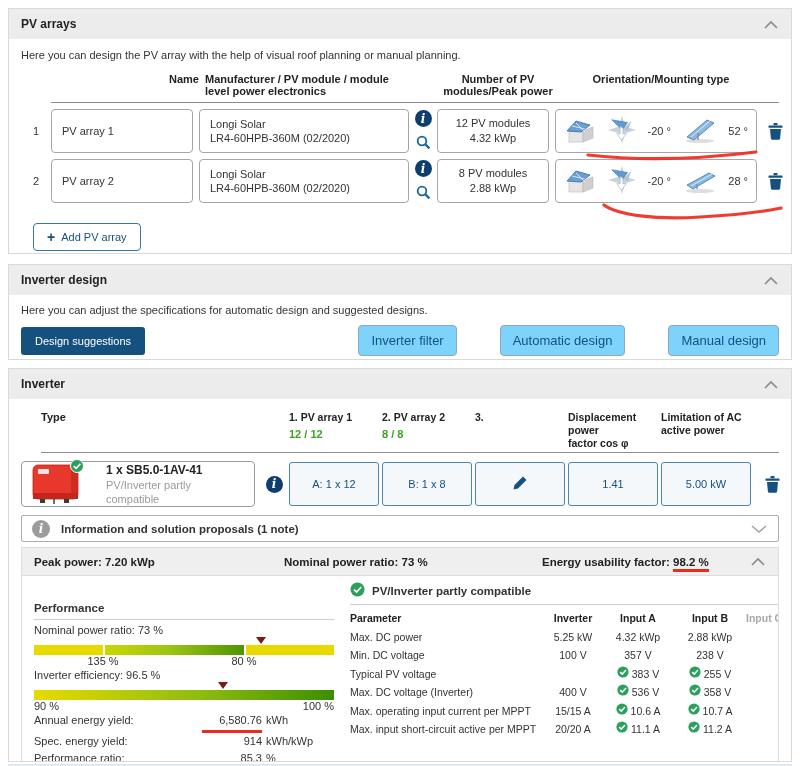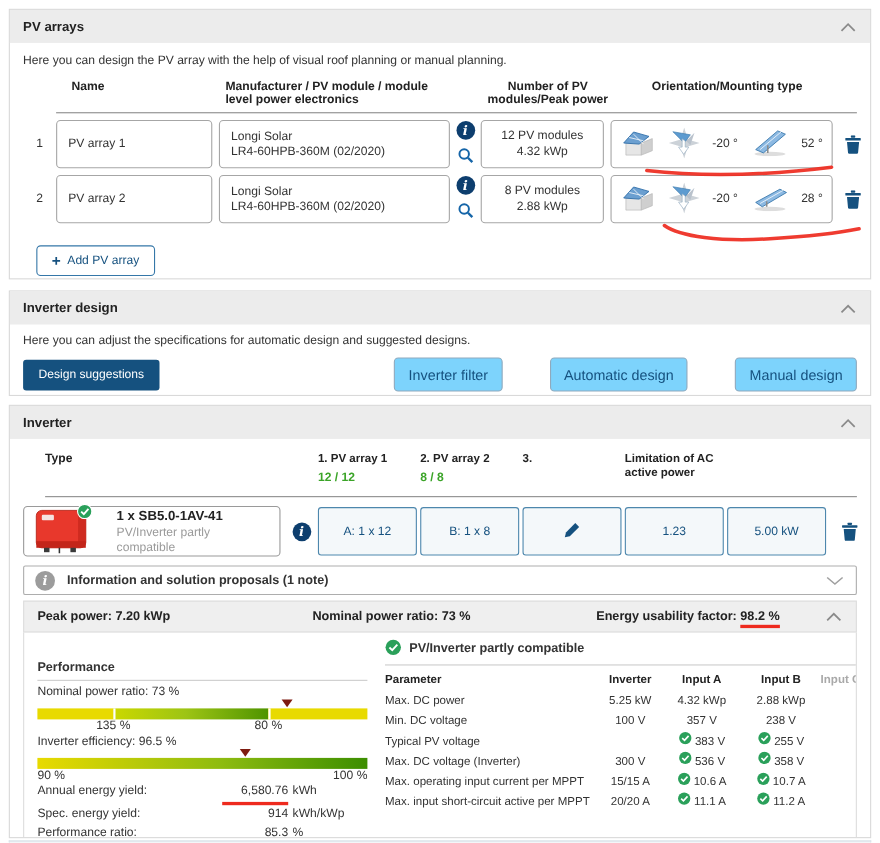--- a/index.html
+++ b/index.html
@@ -13,21 +13,21 @@
 
   .panel-header { height:30px; background:#ececec; display:flex; align-items:center; justify-content:space-between;
                   padding:0 12px; font-size:12px; font-weight:bold; color:#222; cursor:pointer; }
   .chev { display:inline-flex; }
 
   .pv-body { padding:10px 12px 0; }
   .intro { color:#333; margin-bottom:12px; }
 
   .pv-cols { display:flex; margin-left:12px; font-weight:bold; color:#222; }
   .pv-cols .c-idx { flex:0 0 18px; }
-  .pv-cols .c-name { flex:0 0 148px; padding-left:14px; }
+  .pv-cols .c-name { flex:0 0 148px; padding-left:14px;text-align:right; }
   .pv-cols .c-manu { flex:0 0 216px; padding-left:6px; }
   .pv-cols .c-ic { flex:0 0 24px; }
   .pv-cols .c-mods { flex:0 0 118px; text-align:center; }
   .pv-cols .c-orient { flex:0 0 208px; text-align:center; }
   .pv-rule { border-top:1px solid #8c8c8c; margin:5px 0 6px 30px; }
 
   .pvrow { display:flex; align-items:center; margin-left:12px; margin-bottom:6px; }
   .pvrow .idx { flex:0 0 18px; }
   .field { border:1px solid #a6a6a6; border-radius:4px; background:#fff; height:44px; }
   .f-name { flex:0 0 142px; margin-right:6px; display:flex; align-items:center; padding:0 10px; }
@@ -307,20 +307,24 @@
         <div class="cnt">12 / 12</div>
       </div>
       <div class="hcol">
         <div>2. PV array 2</div>
         <div class="cnt">8 / 8</div>
       </div>
       <div class="hcol">
         <div>3.</div>
       </div>
       <div class="hcol">
+        <div>Displacement power</div>
+        <div>factor cos φ</div>
+      </div>
+      <div class="hcol">
         <div>Limitation of AC</div>
         <div>active power</div>
       </div>
     </div>
     <div class="inv-rule"></div>
 
     <div class="inv-row">
       <div class="unitbox">
         <span class="unit-img">
           <svg width="52" height="42" viewBox="0 0 52 42">
@@ -349,21 +353,21 @@
       </div>
       <div class="inv-btn">A: 1 x 12</div>
       <div class="inv-btn">B: 1 x 8</div>
       <div class="inv-btn">
         <span>
           <svg width="16" height="16" viewBox="0 0 16 16">
               <path d="M11,1.5 L14.5,5 L6,13.5 L1.5,14.5 L2.5,10 Z" fill="#15517f"></path>
             </svg>
         </span>
       </div>
-      <div class="inv-btn">1.23</div>
+      <div class="inv-btn">1.41</div>
       <div class="inv-btn">5.00 kW</div>
       <div class="trash">
         <svg width="15" height="17" viewBox="0 0 15 17">
             <rect x="5.5" y="0" width="4" height="2.2" rx="0.6" fill="#15517f"></rect>
             <rect x="0.5" y="2.4" width="14" height="2.4" rx="0.6" fill="#15517f"></rect>
             <path d="M2,6 h11 l-0.9,9.6 a1.2,1.2 0 0 1 -1.2,1.1 h-6.8 a1.2,1.2 0 0 1 -1.2,-1.1 z" fill="#15517f"></path>
           </svg>
       </div>
     </div>
 
@@ -492,21 +496,21 @@
               <span><svg width="12" height="12">
                   <circle cx="6" cy="6" r="5.6" fill="#2aa05a"></circle>
                   <path d="M3.2,6.1 L5.3,8.1 L9,4" stroke="#fff" stroke-width="1.5" fill="none"></path>
                 </svg></span>
               <span>255 V</span>
             </span>
           <span class="c"></span>
         </div>
         <div class="crow">
           <span class="p">Max. DC voltage (Inverter)</span>
-          <span class="i">300 V</span>
+          <span class="i">400 V</span>
           <span class="a">
               <span><svg width="12" height="12">
                   <circle cx="6" cy="6" r="5.6" fill="#2aa05a"></circle>
                   <path d="M3.2,6.1 L5.3,8.1 L9,4" stroke="#fff" stroke-width="1.5" fill="none"></path>
                 </svg></span>
               <span>536 V</span>
             </span>
           <span class="b">
               <span><svg width="12" height="12">
                   <circle cx="6" cy="6" r="5.6" fill="#2aa05a"></circle>

